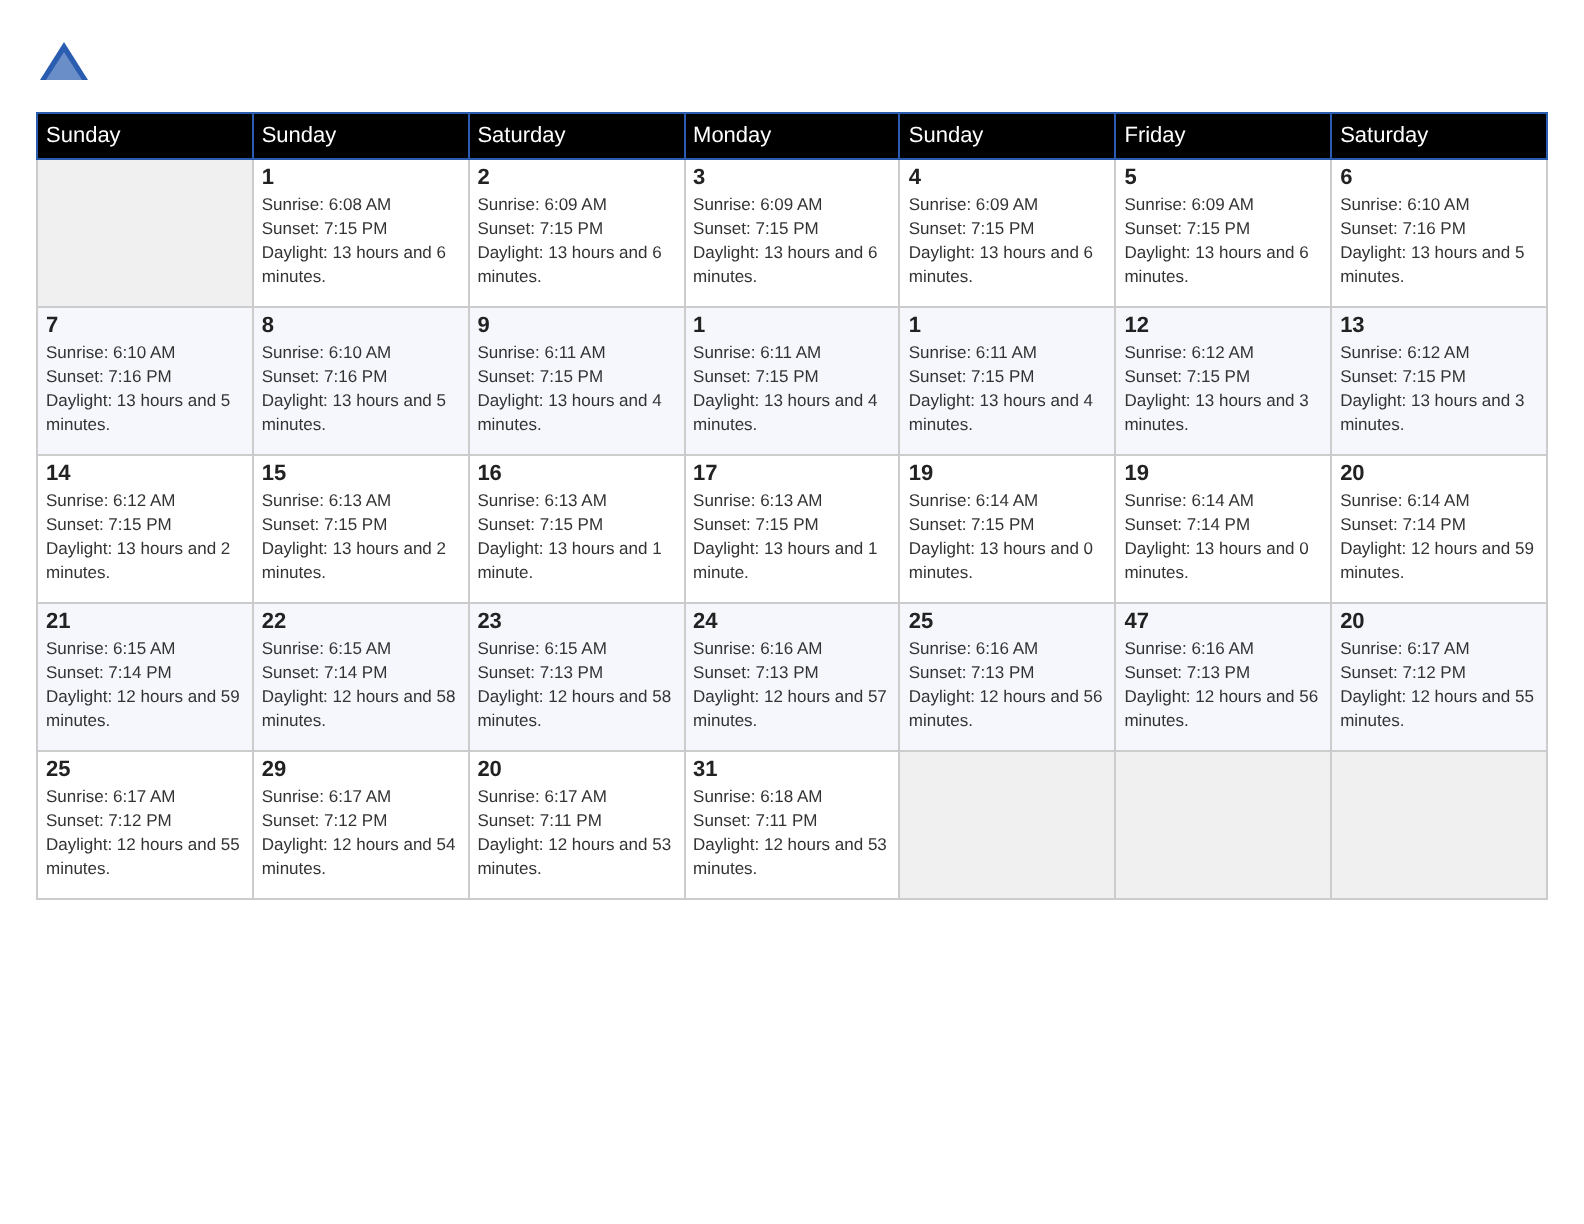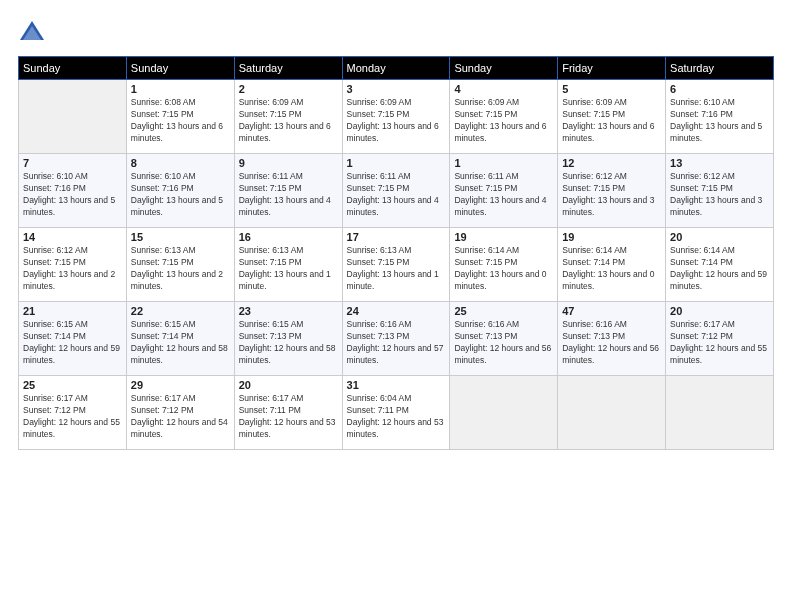--- a/index.html
+++ b/index.html
@@ -386,21 +386,21 @@
           <span class="day-num">20</span>
           <div class="day-info">
             <span>Sunrise: 6:17 AM</span><br>
             <span>Sunset: 7:11 PM</span><br>
             <span>Daylight: 12 hours and 53 minutes.</span>
           </div>
         </td>
           <td>
           <span class="day-num">31</span>
           <div class="day-info">
-            <span>Sunrise: 6:04 AM</span><br>
+            <span>Sunrise: 6:18 AM</span><br>
             <span>Sunset: 7:11 PM</span><br>
             <span>Daylight: 12 hours and 53 minutes.</span>
           </div>
         </td>
           <td class="empty"></td>
           <td class="empty"></td>
           <td class="empty"></td>
         </tr>
       </tbody>
   </table>

